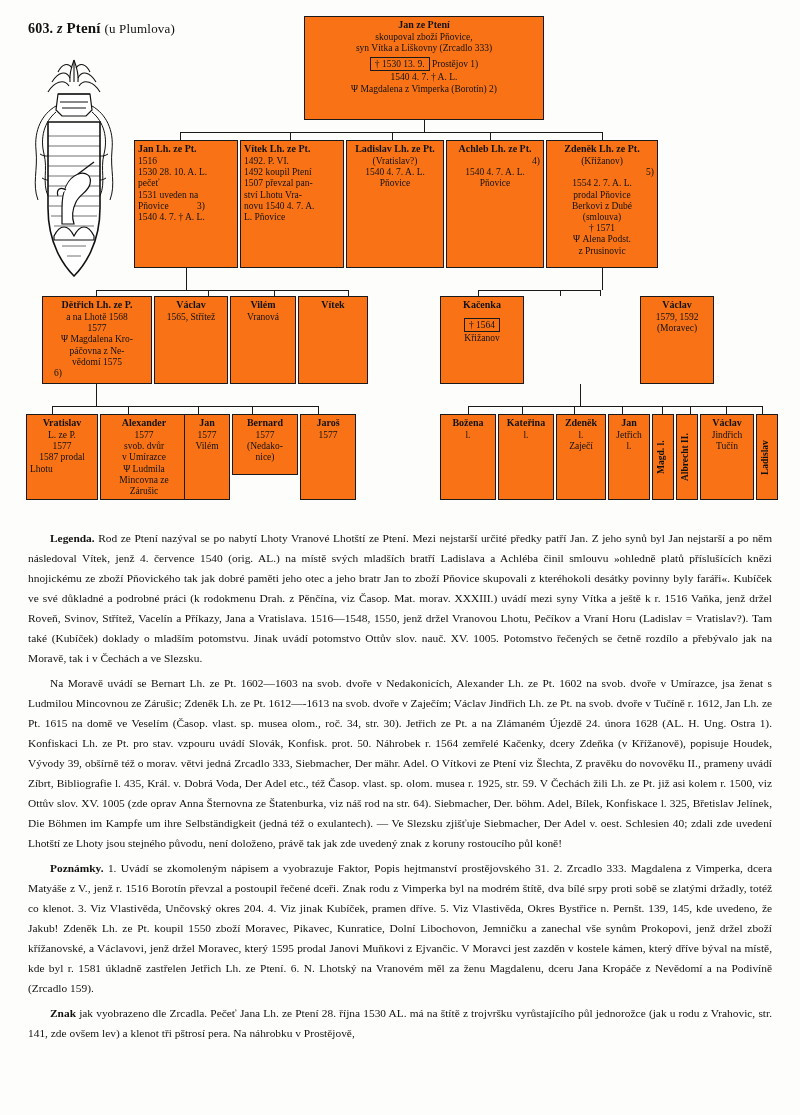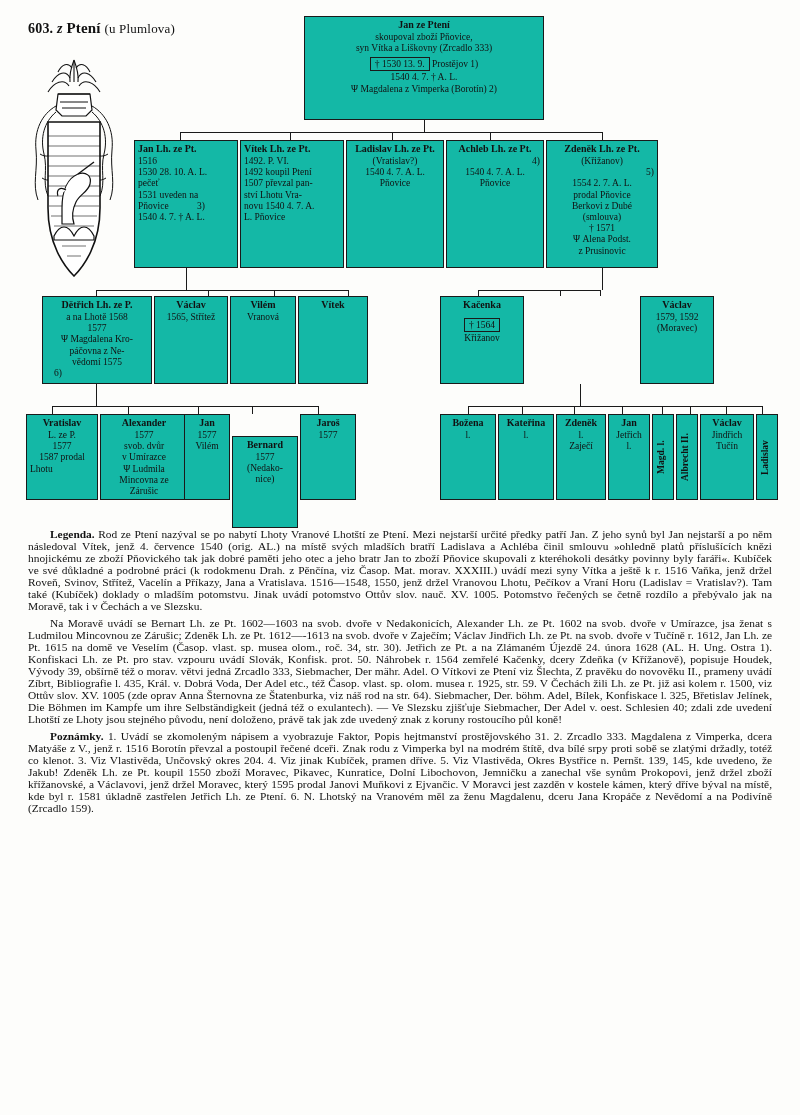--- a/index.html
+++ b/index.html
@@ -49,21 +49,21 @@
   .chart {
     position: absolute;
     left: 0;
     top: 0;
     width: 800px;
     height: 520px;
   }
   .node {
     position: absolute;
     border: 1px solid #1a1a1a;
-    background: #14b8a6;
+    background: #f97316;
     box-sizing: border-box;
     font-size: 9.5px;
     line-height: 11.2px;
     padding: 2px 3px;
     text-align: center;
     overflow: hidden;
   }
   .node .nm {
     font-weight: bold;
     font-size: 10px;
@@ -105,21 +105,21 @@
   }
   .node.vertical .nm { font-size: 9.5px; }
 
   
   .bodytext {
     position: absolute;
     left: 28px;
     top: 528px;
     width: 744px;
     font-size: 11.4px;
-    line-height: 12px;
+    line-height: 20px;
     text-align: justify;
   }
   .bodytext p {
     margin: 0 0 5px 0;
     text-indent: 22px;
   }
   .bodytext b { font-weight: bold; }
 
   .pagenum {
     position: absolute;
@@ -361,21 +361,21 @@
       <span class="ln">Mincovna ze</span>
       <span class="ln">Zárušic</span>
     </div>
 
     <div class="node" style="left:184px; top:414px; width:46px; height:86px;">
       <span class="nm">Jan</span>
       <span class="ln">1577</span>
       <span class="ln">Vilém</span>
     </div>
 
-    <div class="node" style="left:232px; top:436px; width:66px; height:92px;">
+    <div class="node" style="left:232px; top:414px; width:66px; height:61px;">
       <span class="nm">Bernard</span>
       <span class="ln">1577</span>
       <span class="ln">(Nedako-</span>
       <span class="ln">nice)</span>
     </div>
 
     <div class="node" style="left:300px; top:414px; width:56px; height:86px;">
       <span class="nm">Jaroš</span>
       <span class="ln">1577</span>
     </div>
@@ -419,16 +419,17 @@
     <div class="node vertical" style="left:756px; top:414px; width:22px; height:86px;">
       <span class="nm">Ladislav</span>
     </div>
 
   </div>
 
   <div class="bodytext">
     <p><b>Legenda.</b><span> Rod ze Ptení nazýval se po nabytí Lhoty Vranové Lhotští ze Ptení. Mezi nejstarší určité předky patří Jan. Z jeho synů byl Jan nejstarší a po něm následoval Vítek, jenž 4. července 1540 (orig. AL.) na místě svých mladších bratří Ladislava a Achléba činil smlouvu »ohledně platů příslušících knězi hnojickému ze zboží Pňovického tak jak dobré paměti jeho otec a jeho bratr Jan to zboží Pňovice skupovali z kteréhokoli desátky povinny byly faráři«. Kubíček ve své důkladné a podrobné práci (k rodokmenu Drah. z Pěnčína, viz Časop. Mat. morav. XXXIII.) uvádí mezi syny Vítka a ještě k r. 1516 Vaňka, jenž držel Roveň, Svinov, Střítež, Vacelín a Příkazy, Jana a Vratislava. 1516—1548, 1550, jenž držel Vranovou Lhotu, Pečíkov a Vraní Horu (Ladislav = Vratislav?). Tam také (Kubíček) doklady o mladším potomstvu. Jinak uvádí potomstvo Ottův slov. nauč. XV. 1005. Potomstvo řečených se četně rozdílo a přebývalo jak na Moravě, tak i v Čechách a ve Slezsku.</span></p>
     <p><span>Na Moravě uvádí se Bernart Lh. ze Pt. 1602—1603 na svob. dvoře v Nedakonicích, Alexander Lh. ze Pt. 1602 na svob. dvoře v Umírazce, jsa ženat s Ludmilou Mincovnou ze Zárušic; Zdeněk Lh. ze Pt. 1612—-1613 na svob. dvoře v Zaječím; Václav Jindřich Lh. ze Pt. na svob. dvoře v Tučíně r. 1612, Jan Lh. ze Pt. 1615 na domě ve Veselím (Časop. vlast. sp. musea olom., roč. 34, str. 30). Jetřich ze Pt. a na Zlámaném Újezdě 24. února 1628 (AL. H. Ung. Ostra 1). Konfiskaci Lh. ze Pt. pro stav. vzpouru uvádí Slovák, Konfisk. prot. 50. Náhrobek r. 1564 zemřelé Kačenky, dcery Zdeňka (v Křížanově), popisuje Houdek, Vývody 39, obšírně též o morav. větvi jedná Zrcadlo 333, Siebmacher, Der mähr. Adel. O Vítkovi ze Ptení viz Šlechta, Z pravěku do novověku II., prameny uvádí Zíbrt, Bibliografie l. 435, Král. v. Dobrá Voda, Der Adel etc., též Časop. vlast. sp. olom. musea r. 1925, str. 59. V Čechách žili Lh. ze Pt. již asi kolem r. 1500, viz Ottův slov. XV. 1005 (zde oprav Anna Šternovna ze Štatenburka, viz náš rod na str. 64). Siebmacher, Der. böhm. Adel, Bílek, Konfiskace l. 325, Břetislav Jelínek, Die Böhmen im Kampfe um ihre Selbständigkeit (jedná též o exulantech). — Ve Slezsku zjišťuje Siebmacher, Der Adel v. oest. Schlesien 40; zdali zde uvedení Lhotští ze Lhoty jsou stejného původu, není doloženo, právě tak jak zde uvedený znak z koruny rostoucího půl koně!</span></p>
     <p><b>Poznámky.</b><span> 1. Uvádí se zkomoleným nápisem a vyobrazuje Faktor, Popis hejtmanství prostějovského 31. 2. Zrcadlo 333. Magdalena z Vimperka, dcera Matyáše z V., jenž r. 1516 Borotín převzal a postoupil řečené dceři. Znak rodu z Vimperka byl na modrém štítě, dva bílé srpy proti sobě se zlatými držadly, totéž co klenot. 3. Viz Vlastivěda, Unčovský okres 204. 4. Viz jinak Kubíček, pramen dříve. 5. Viz Vlastivěda, Okres Bystřice n. Pernšt. 139, 145, kde uvedeno, že Jakub! Zdeněk Lh. ze Pt. koupil 1550 zboží Moravec, Pikavec, Kunratice, Dolní Libochovon, Jemničku a zanechal vše synům Prokopovi, jenž držel zboží křížanovské, a Václavovi, jenž držel Moravec, který 1595 prodal Janovi Muňkovi z Ejvančic. V Moravci jest zazděn v kostele kámen, který dříve býval na místě, kde byl r. 1581 úkladně zastřelen Jetřich Lh. ze Ptení. 6. N. Lhotský na Vranovém měl za ženu Magdalenu, dceru Jana Kropáče z Nevědomí a na Podivíně (Zrcadlo 159).</span></p>
+    <p><b>Znak</b><span> jak vyobrazeno dle Zrcadla. Pečeť Jana Lh. ze Ptení 28. října 1530 AL. má na štítě z trojvršku vyrůstajícího půl jednorožce (jak u rodu z Vrahovic, str. 141, zde ovšem lev) a klenot tři pštrosí pera. Na náhrobku v Prostějově,</span></p>
   </div>
 
 
 </div>
 
 </body></html>

